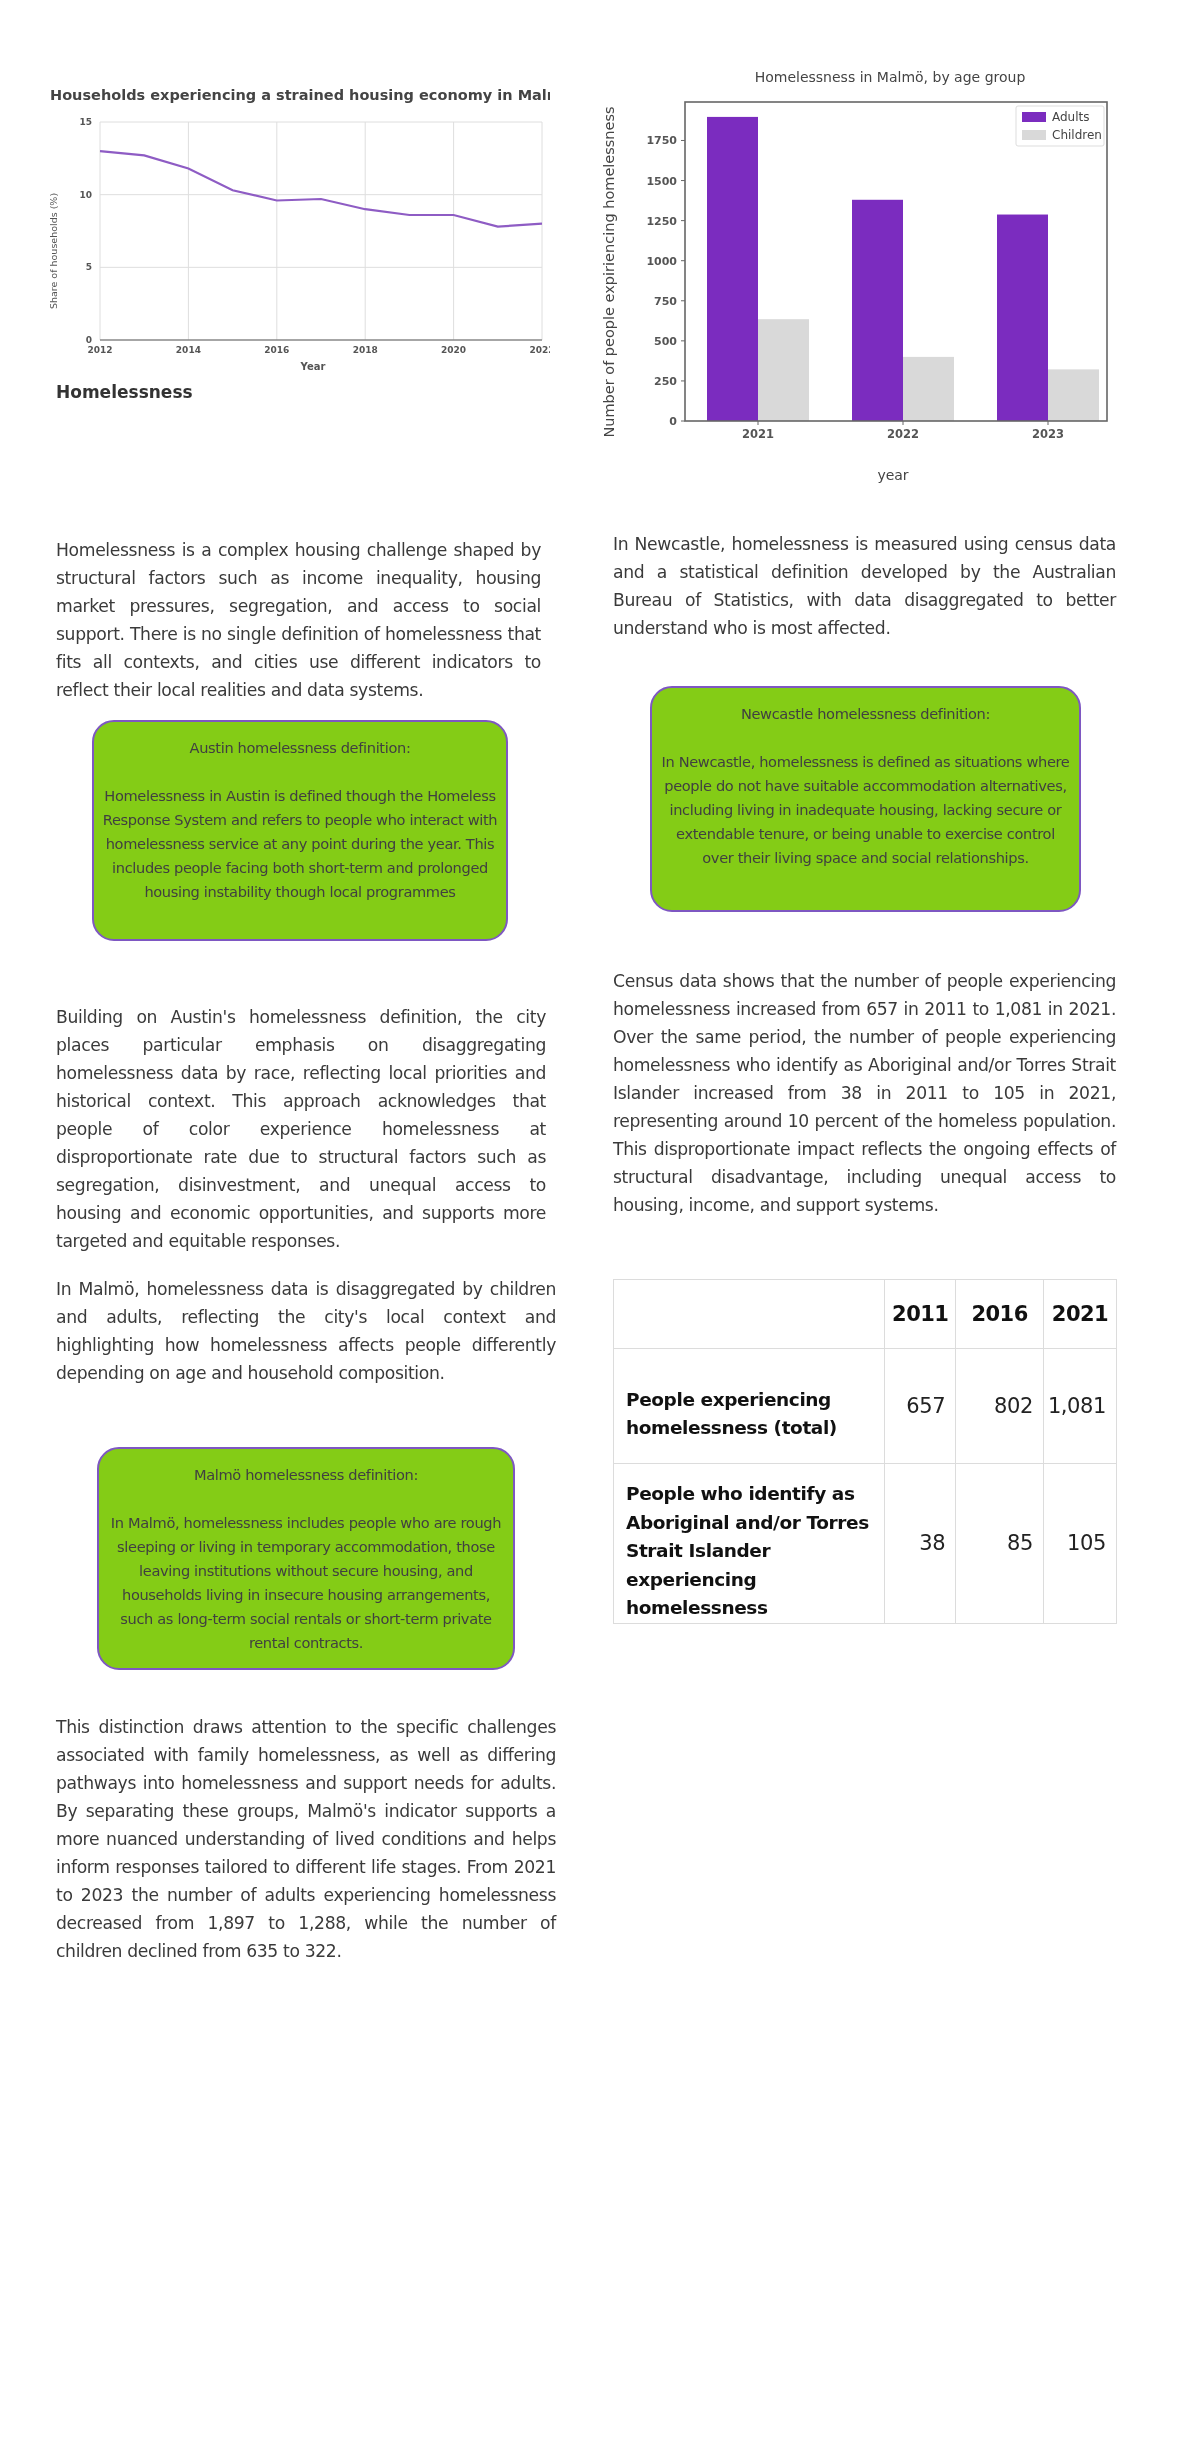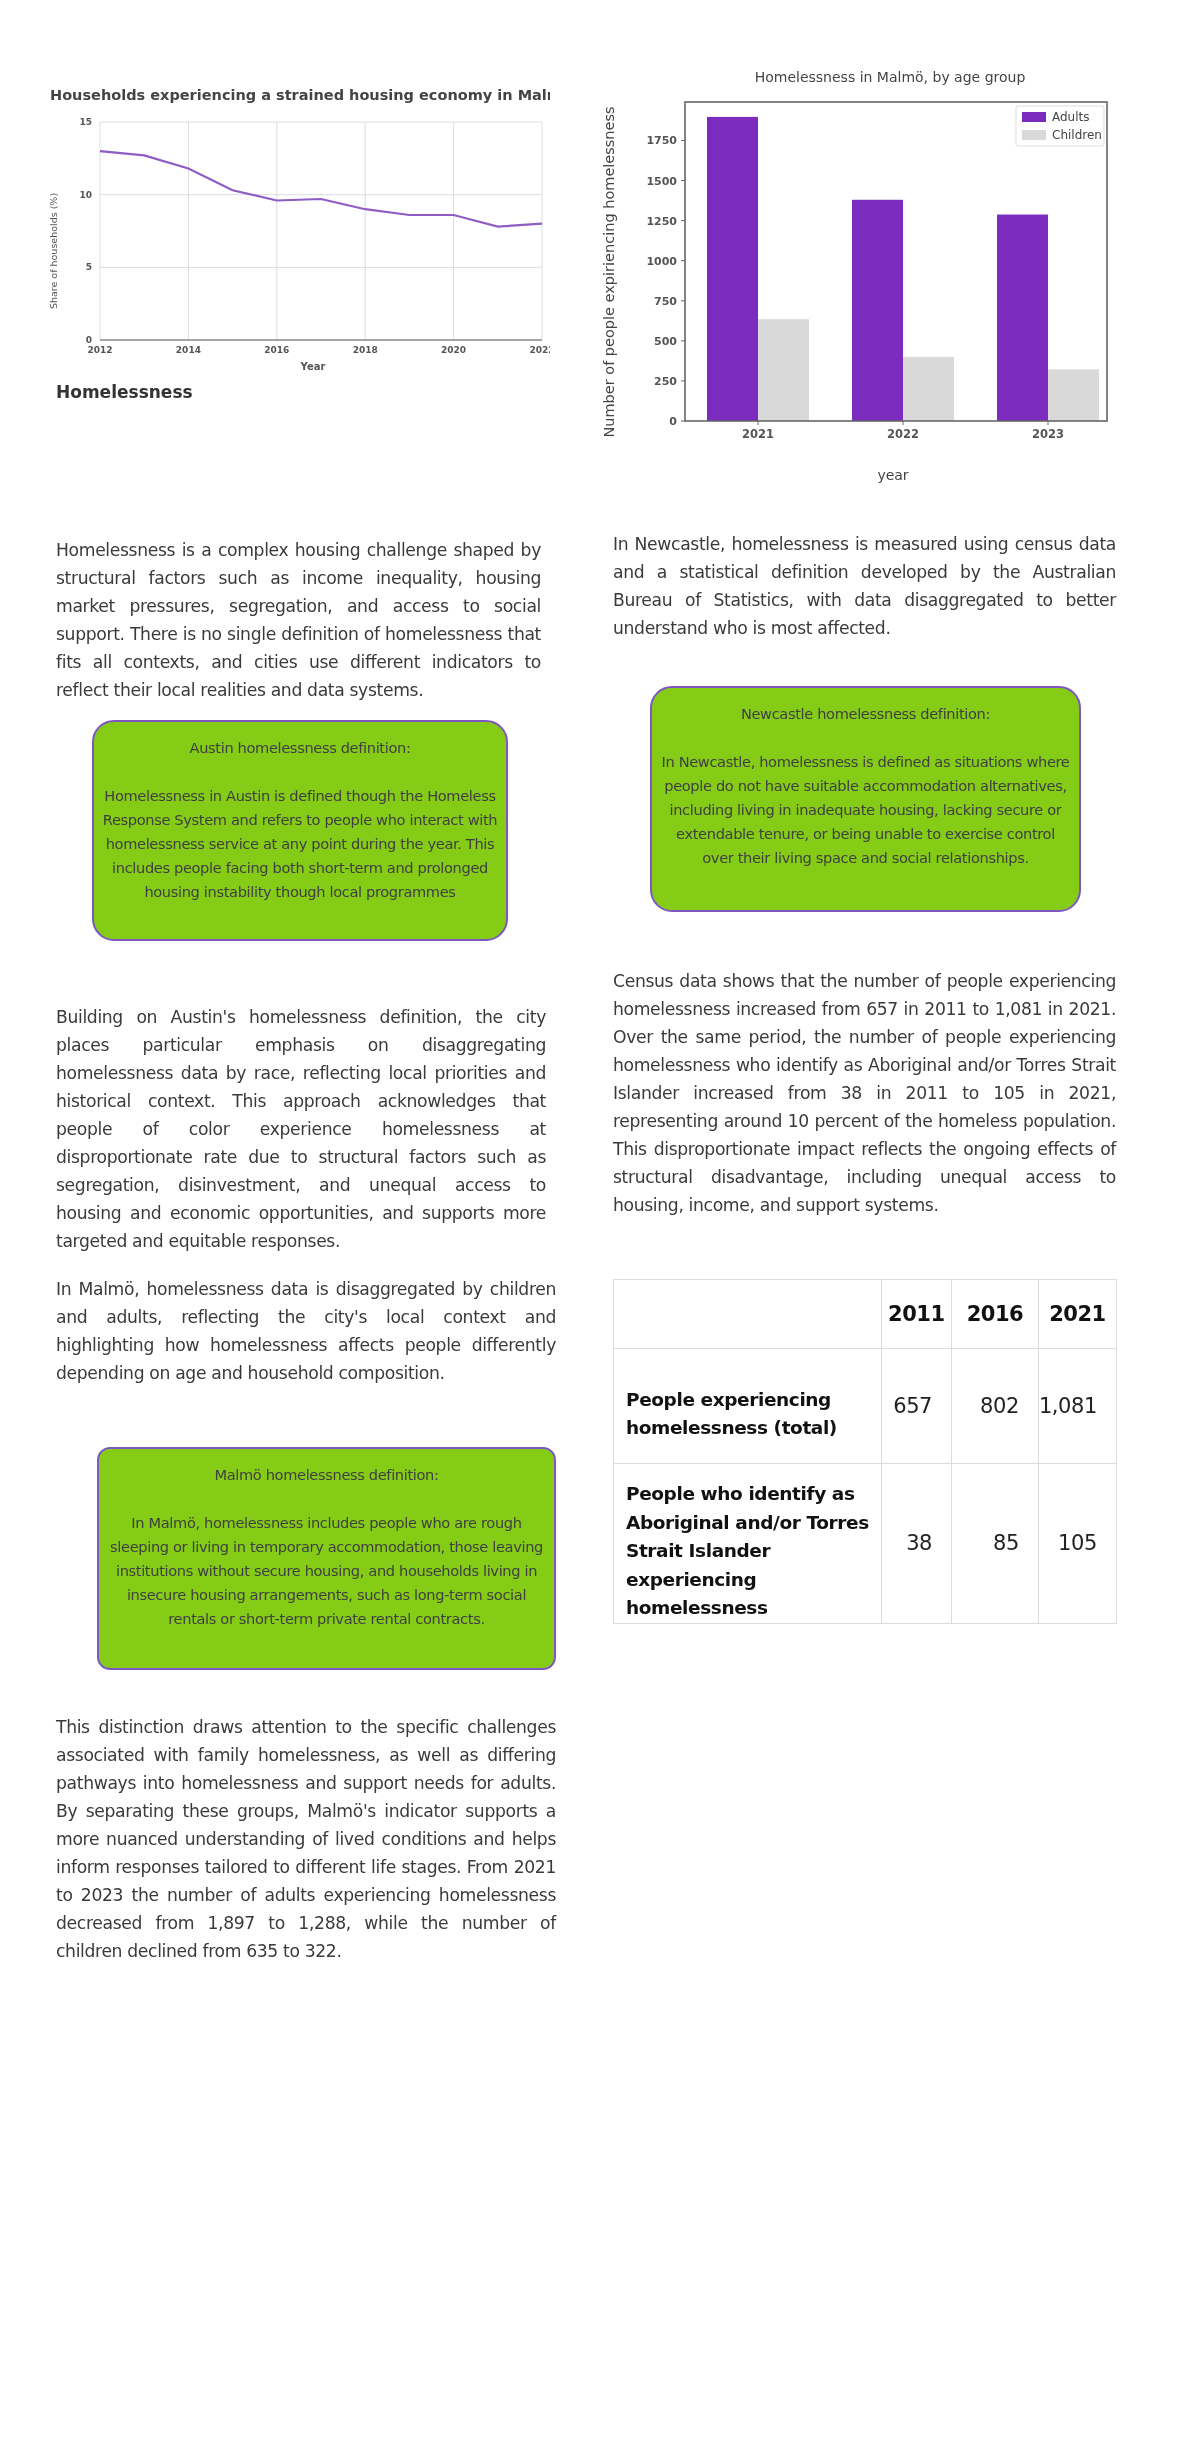--- a/index.html
+++ b/index.html
@@ -59,21 +59,21 @@
     font-weight: bold;
     font-size: 18.5px;
     line-height: 28.5px;
     padding: 16px 10px 0 12px;
     text-align: left;
     letter-spacing: -0.4px;
   }
   table.stats td.num {
     font-size: 21px;
     text-align: right;
-    padding-right: 19px;
+    padding-right: 10px;
     color: #222;
     letter-spacing: -0.4px;
   }
 </style>
 </head>
 <body>
 
 <div class="abs" style="left:40px; top:78px; width:510px; height:300px;">
   <svg id="line-chart" width="510" height="300" viewBox="0 0 510 300">
     <text id="lc-title" x="10" y="22" font-size="14.5" font-weight="bold" fill="#444">Households experiencing a strained housing economy in Malmö</text>
@@ -162,21 +162,21 @@
 
 <div class="defbox" style="left:92px; top:720px; width:416px; height:221px;">
   <span class="def-title">Austin homelessness definition:</span>
   <span class="def-body">Homelessness in Austin is defined though the Homeless Response System and refers to people who interact with homelessness service  at any point during the year.  This includes people facing both short-term and prolonged housing instability though local programmes</span>
 </div>
 
 <p class="para" style="left:56px; top:1003px; width:490px;">Building on Austin's homelessness definition, the city places particular emphasis on disaggregating homelessness data by race, reflecting local priorities and historical context. This approach acknowledges that people of color experience homelessness at disproportionate rate due to structural factors such as segregation, disinvestment, and unequal access to housing and economic opportunities, and supports more targeted and equitable responses.</p>
 
 <p class="para" style="left:56px; top:1275px; width:500px;">In Malmö, homelessness data is disaggregated by children and adults, reflecting the city's local context and highlighting how homelessness affects people differently depending on age and household composition.</p>
 
-<div class="defbox" style="left:97px; top:1447px; width:459px; height:223px;border-radius:13px;">
+<div class="defbox" style="left:97px; top:1447px; width:418px; height:223px;">
   <span class="def-title">Malmö homelessness definition:</span>
   <span class="def-body">In Malmö, homelessness includes people who are rough sleeping or living in temporary accommodation, those leaving institutions without secure housing, and households living in insecure housing arrangements, such as long-term social rentals or short-term private rental contracts.</span>
 </div>
 
 <p class="para" style="left:56px; top:1713px; width:500px;">This distinction draws attention to the specific challenges associated with family homelessness, as well as differing pathways into homelessness and support needs for adults. By separating these groups, Malmö's indicator supports a more nuanced understanding of lived conditions and helps inform responses tailored to different life stages. From 2021 to 2023 the number of adults experiencing homelessness decreased from 1,897 to 1,288, while the number of children declined from 635 to 322.</p>
 
 <p class="para" style="left:613px; top:530px; width:503px;">In Newcastle, homelessness is measured using census data and a statistical definition developed by the Australian Bureau of Statistics, with data disaggregated to better understand who is most affected.</p>
 
 <div class="defbox" style="left:650px; top:686px; width:431px; height:226px;">
   <span class="def-title">Newcastle homelessness definition:</span>

